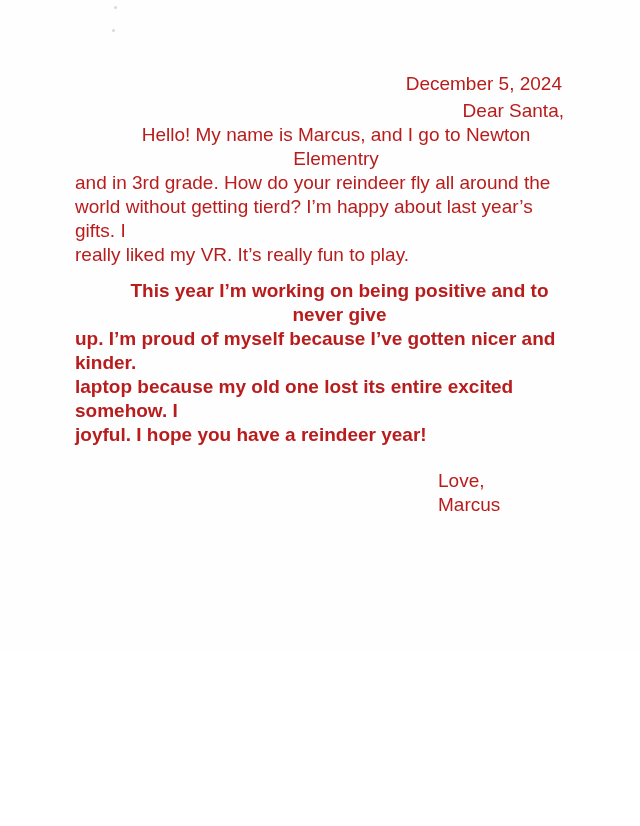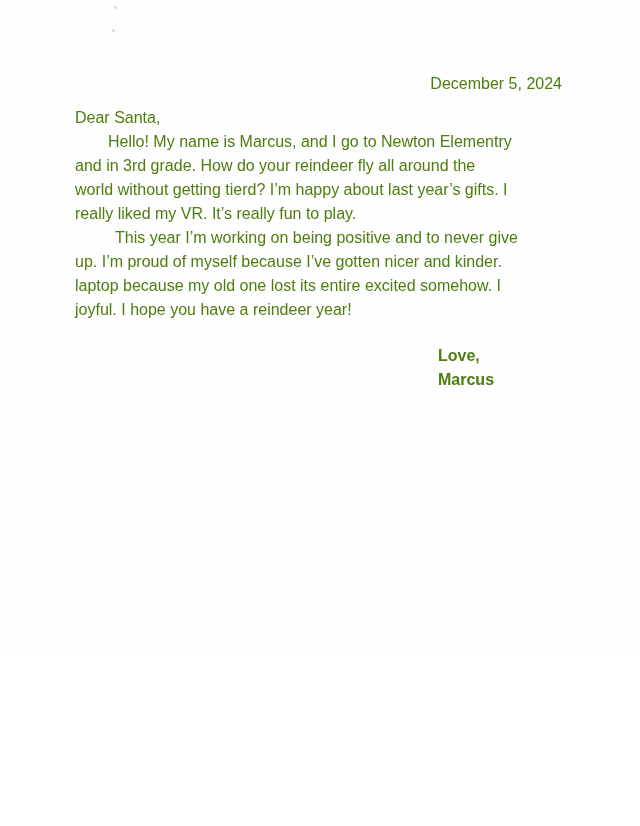--- a/index.html
+++ b/index.html
@@ -7,58 +7,60 @@
     padding: 0;
     background: #ffffff;
   }
   .page {
     position: relative;
     width: 640px;
     height: 650px;
     background: #fefefe;
     overflow: hidden;
     font-family: "Liberation Sans", sans-serif;
-    color: #4d7c0f;
-    font-size: 16px;
+    color: #b91c1c;
+    font-size: 19px;
     line-height: 24px;
     -webkit-font-smoothing: antialiased;
   }
   .letter {
     position: absolute;
     top: 72px;
     left: 75px;
     right: 76px;
   }
   .date-line {
     text-align: right;
     padding-right: 2px;
     margin-bottom: 0;
   }
   .salutation {
-    margin-top: 10px;
+    margin-top: 3px;
+    text-align: right;
   }
   .para {
     margin: 0;
   }
   .para .line {
     display: block;
   }
   .para .first-line {
     padding-left: 33px;
+    text-align: center;
   }
   .para2 {
-    margin-top: 0;
+    margin-top: 12px;
+    font-weight: bold;
   }
   .para2 .first-line {
     padding-left: 40px;
   }
   .closing-block {
     margin-top: 22px;
     padding-left: 363px;
-    font-weight: bold;
   }
   .speckle {
     position: absolute;
     background: #d9d9d9;
     border-radius: 50%;
     width: 3px;
     height: 3px;
   }
 </style>
 </head>

